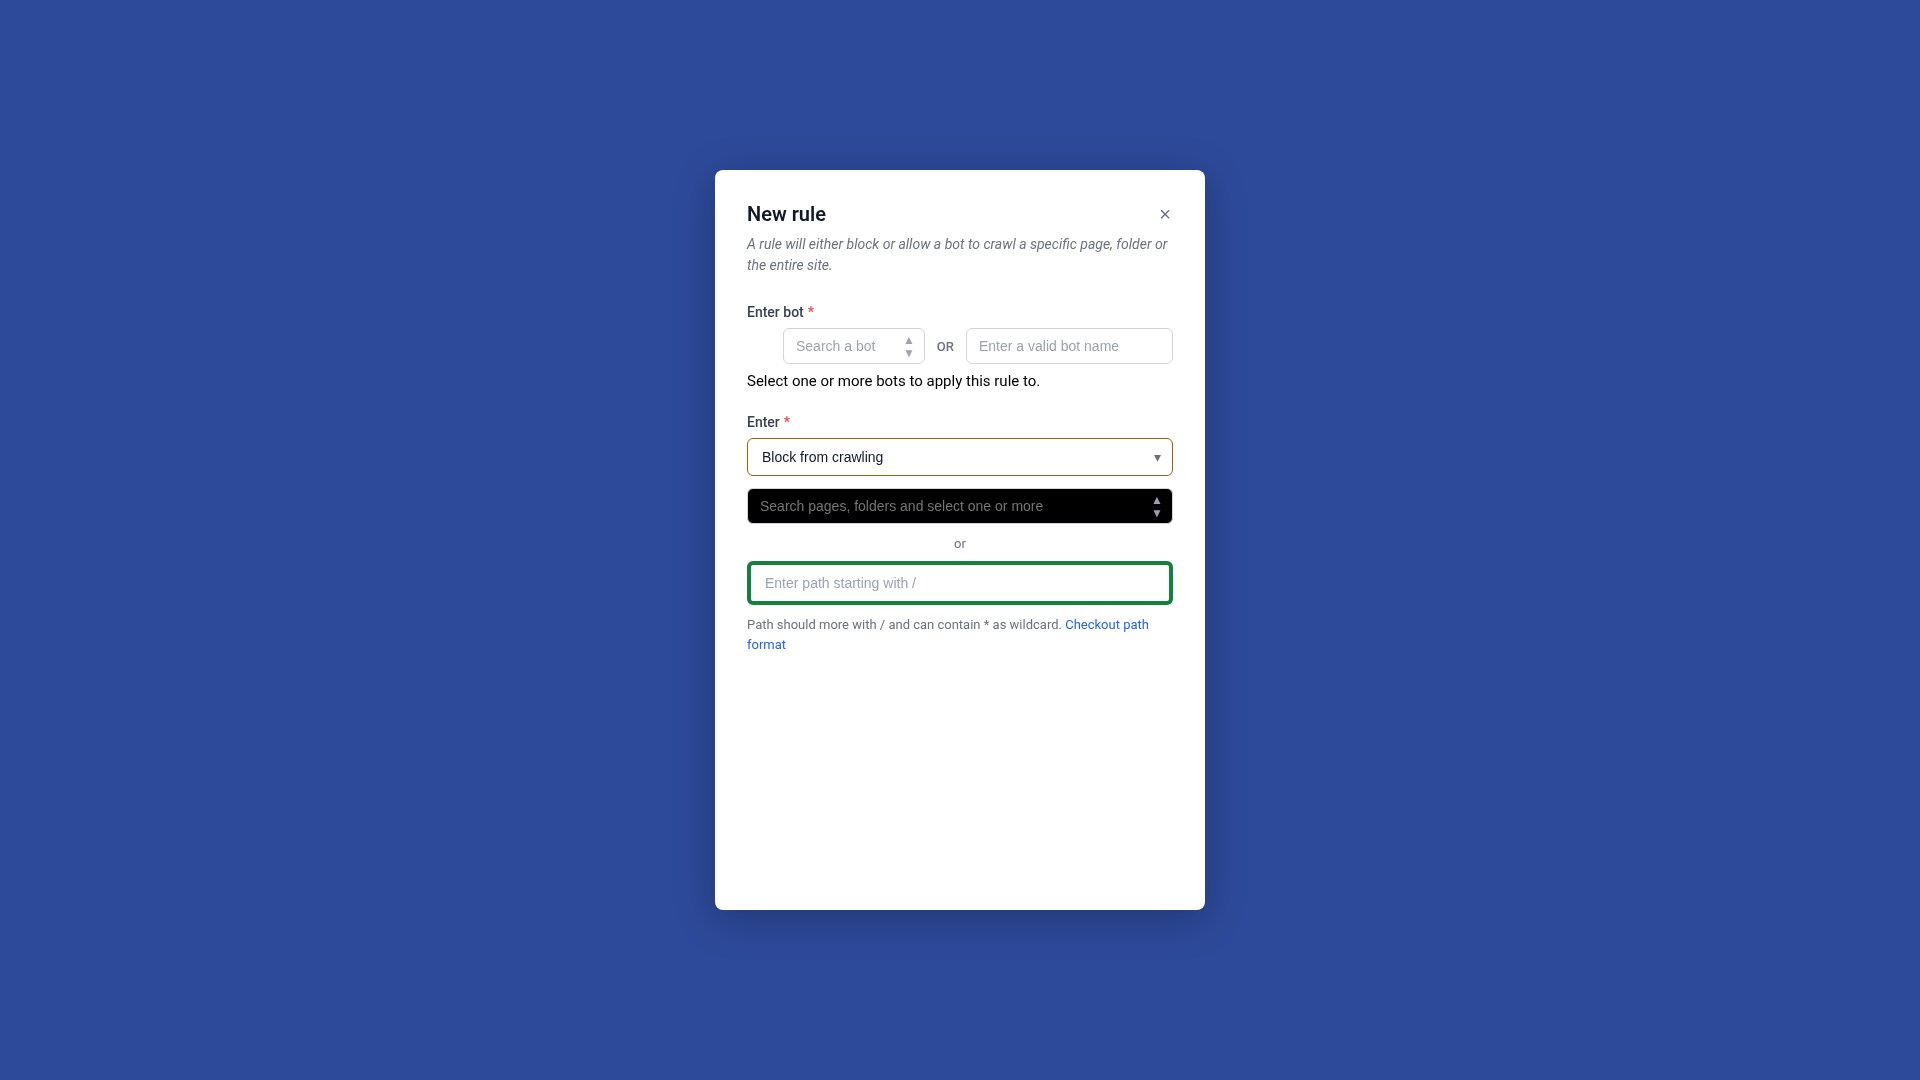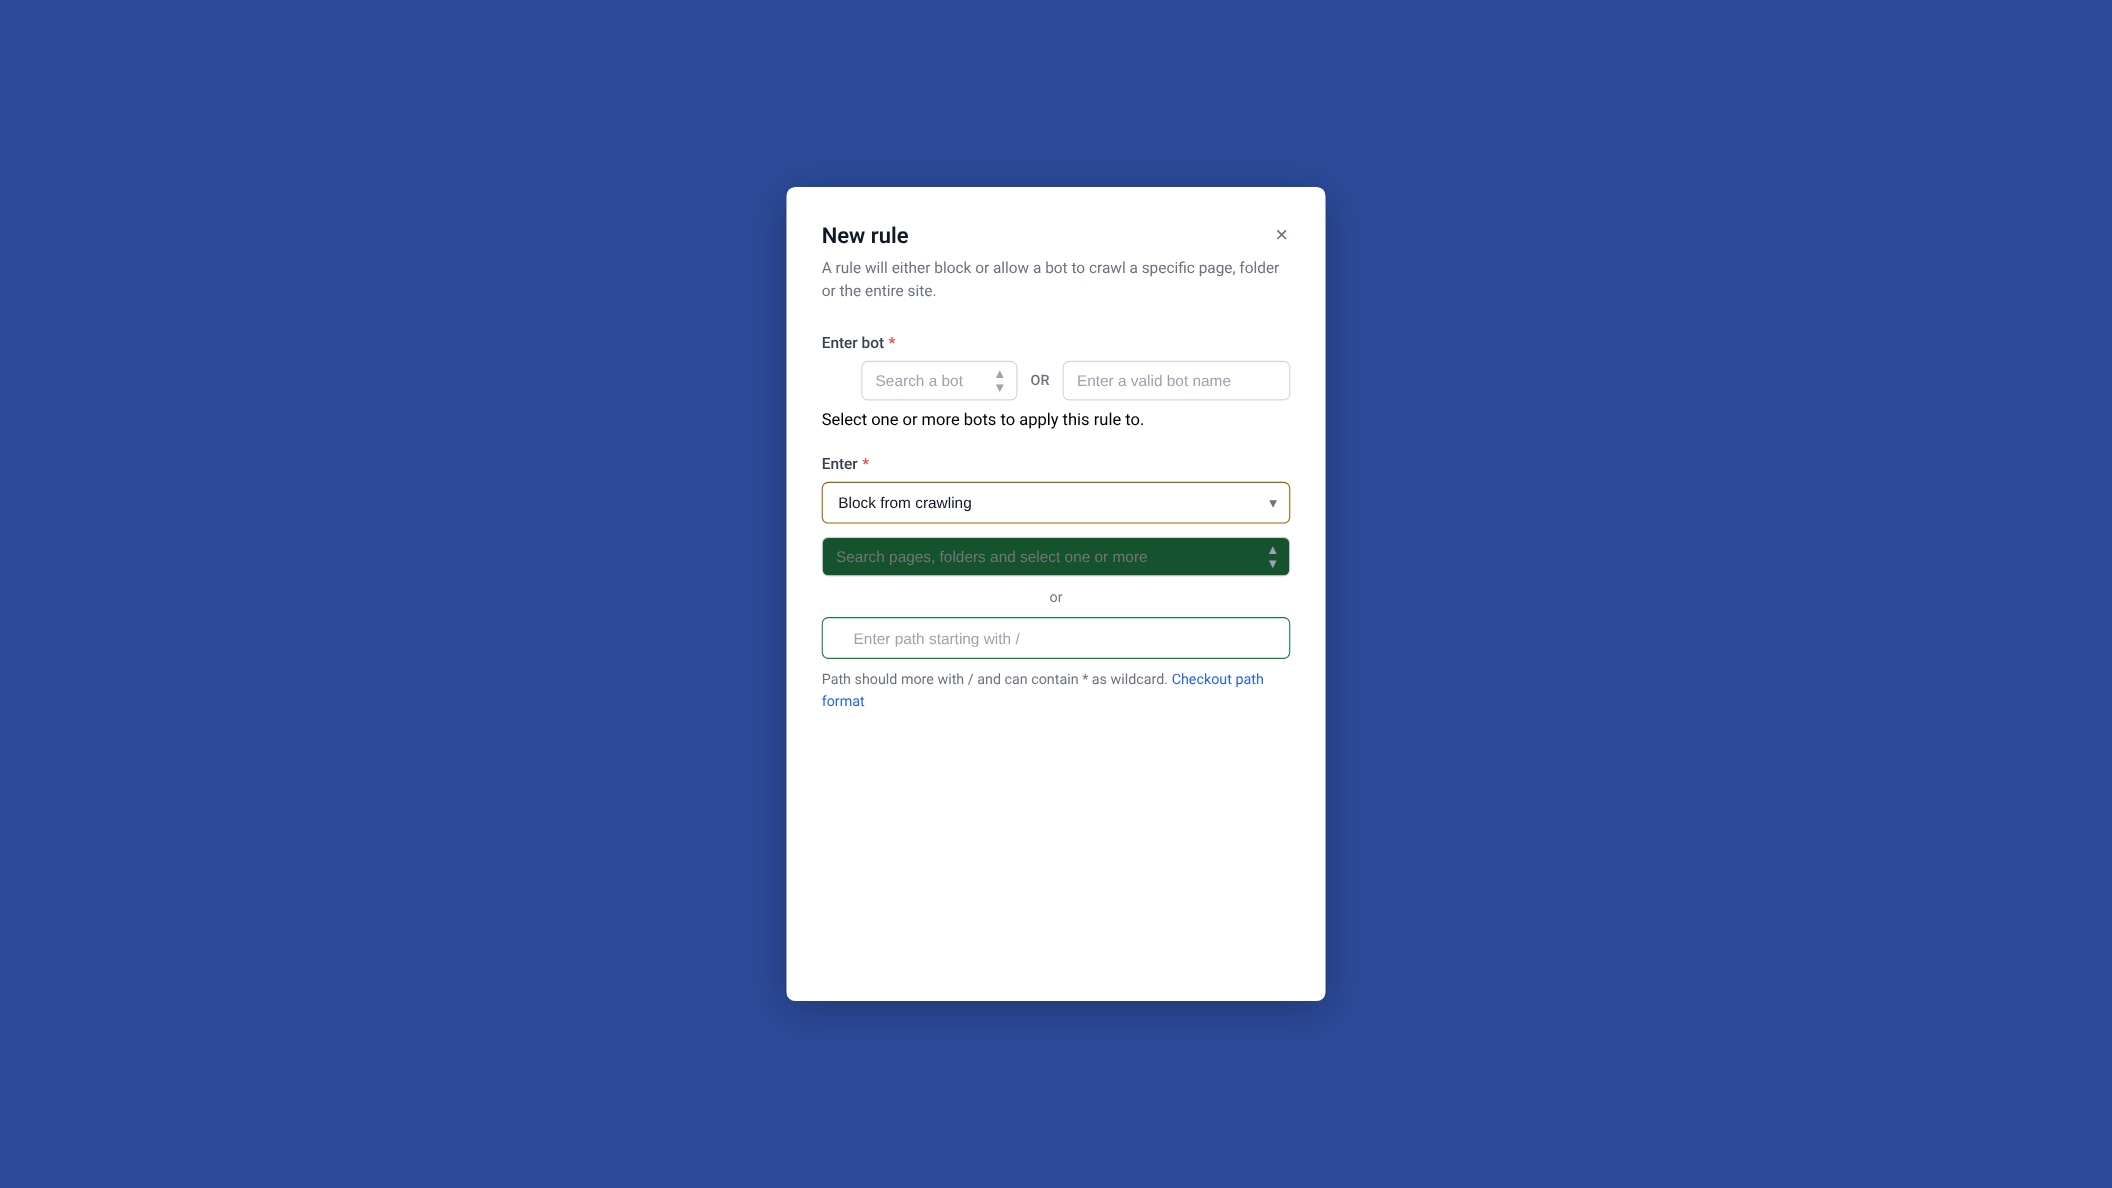--- a/index.html
+++ b/index.html
@@ -60,20 +60,21 @@
       display: flex;
       align-items: center;
       justify-content: center;
     }
 
     .modal-description {
       font-size: 14px;
       color: #6b7280;
       line-height: 1.5;
       margin-bottom: 28px;
+      font-style: italic;
     }
 
     .section-label {
       font-size: 14px;
       font-weight: 500;
       color: #374151;
       margin-bottom: 8px;
       display: flex;
       align-items: center;
       gap: 4px;
@@ -188,21 +189,21 @@
     }
 
     .pages-search {
       width: 100%;
       padding: 9px 36px 9px 12px;
       border: 1px solid #d1d5db;
       border-radius: 6px;
       font-size: 14px;
       color: #9ca3af;
       appearance: none;
-      background: #14532d;
+      background: #000000;
       cursor: pointer;
       outline: none;
     }
 
     .pages-search-arrows {
       position: absolute;
       right: 10px;
       top: 50%;
       transform: translateY(-50%);
       color: #9ca3af;
@@ -216,22 +217,22 @@
 
     .or-divider {
       text-align: center;
       font-size: 13px;
       color: #6b7280;
       margin: 10px 0;
     }
 
     .path-input {
       width: 100%;
-      padding: 10px 28px;
-      border: 1px solid #15803d;
+      padding: 10px 14px;
+      border: 4px solid #15803d;
       border-radius: 6px;
       font-size: 14px;
       color: #374151;
       outline: none;
       margin-bottom: 10px;
     }
 
     .path-input::placeholder {
       color: #9ca3af;
     }

